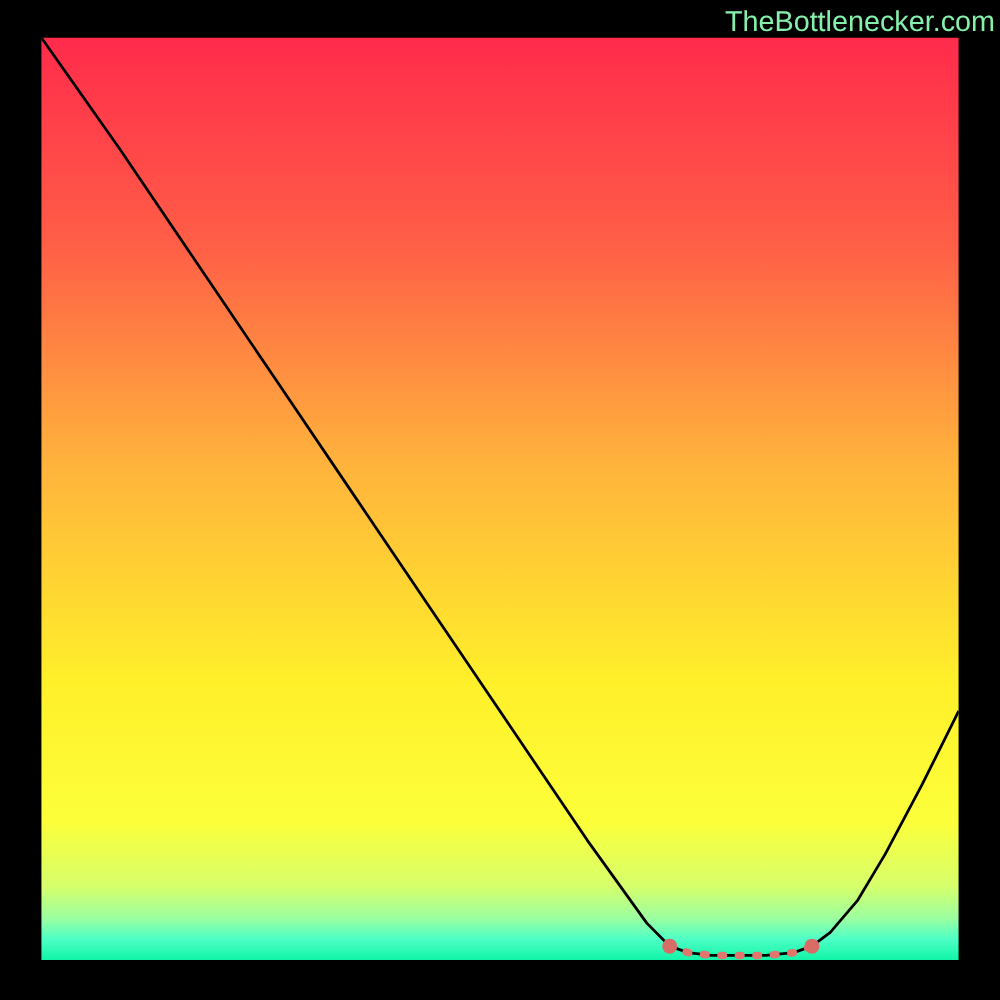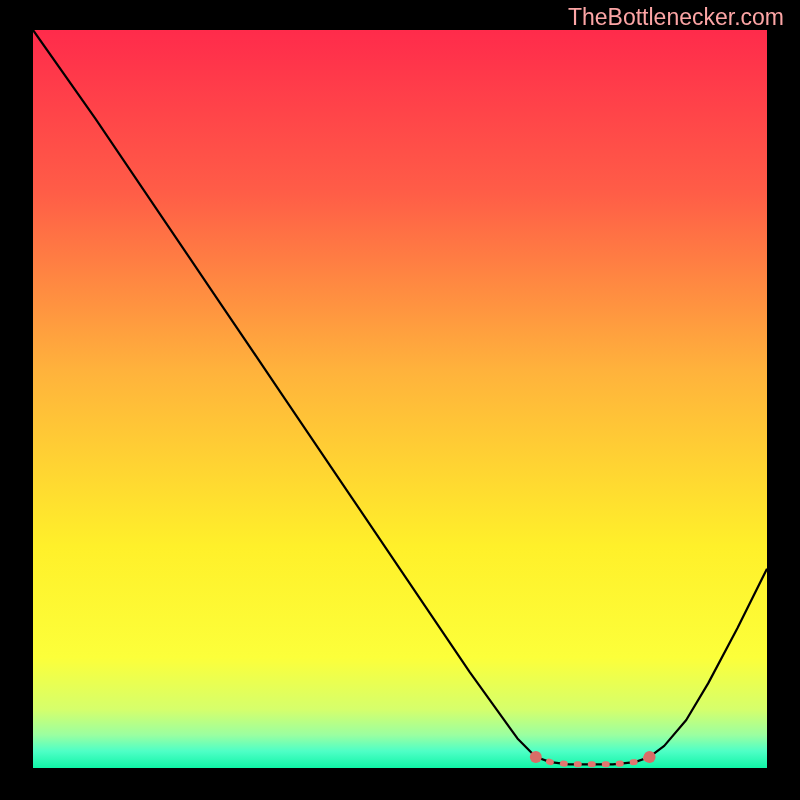--- a/index.html
+++ b/index.html
@@ -7,22 +7,22 @@
     padding: 0;
     width: 800px;
     height: 800px;
     background: #000;
     font-family: Arial, Helvetica, sans-serif;
     overflow: hidden;
   }
   .watermark {
     position: absolute;
     top: 4px;
-    right: 16px;
-    color: #fca5a5;
+    right: 4px;
+    color: #86efac;
     font-size: 23px;
     letter-spacing: 0px;
     z-index: 10;
   }
   .plot {
     position: absolute;
     left: 33px;
     top: 30px;
     width: 734px;
     height: 738px;

